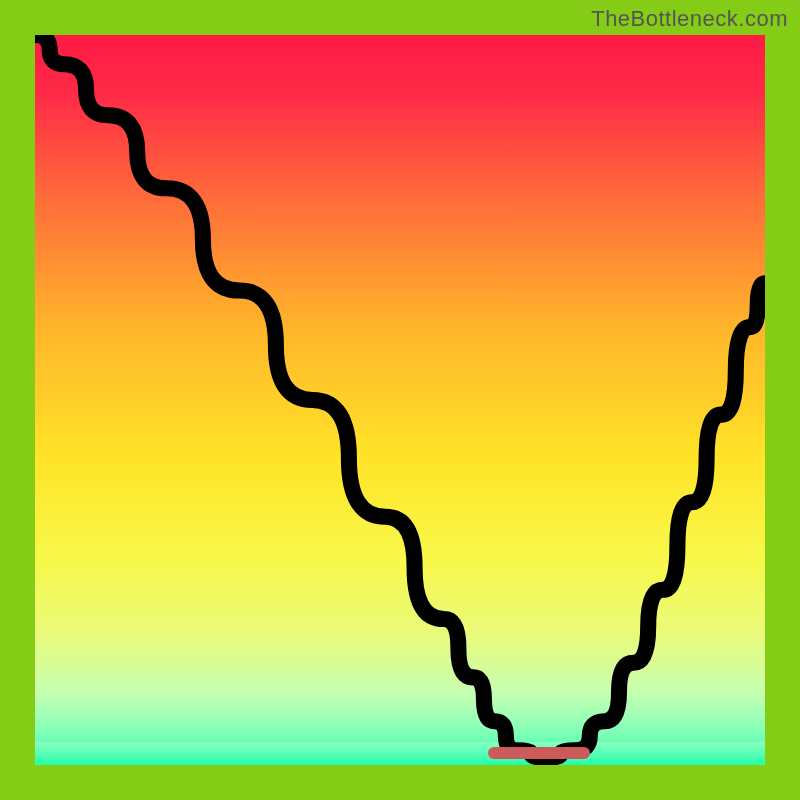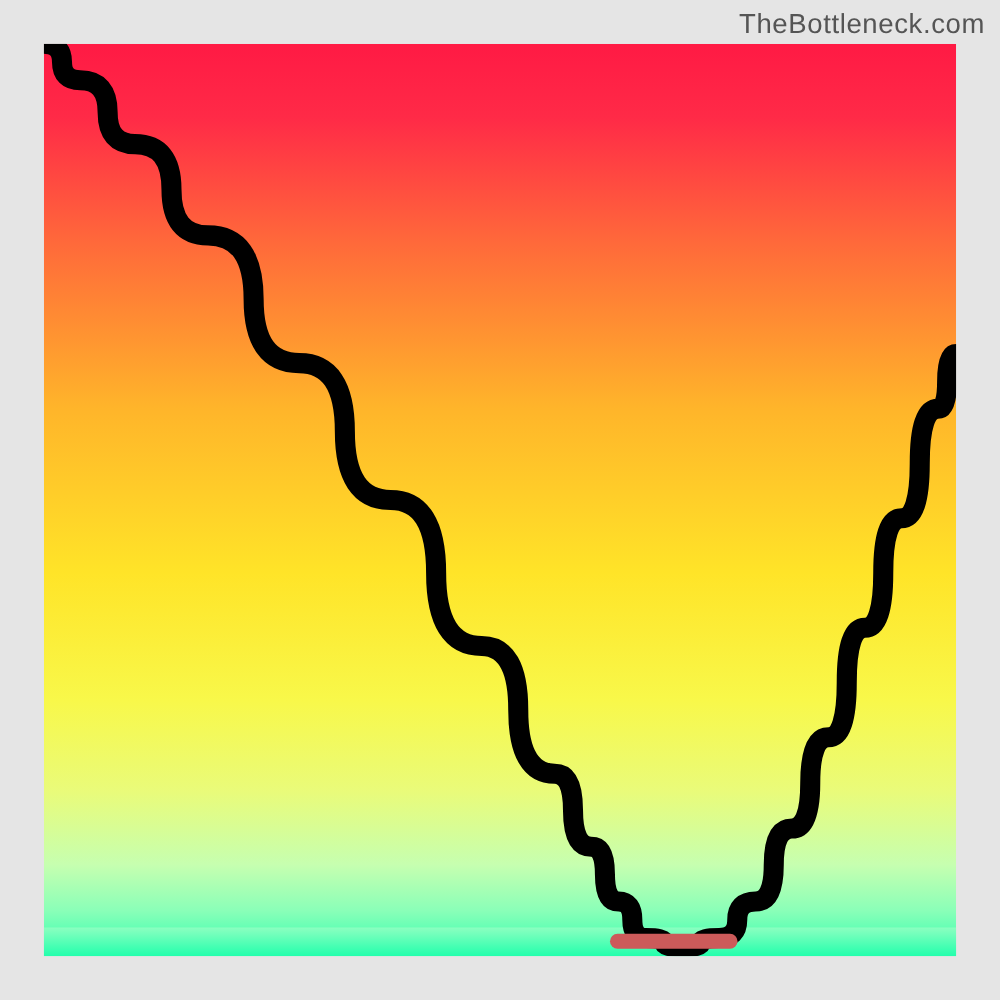--- a/index.html
+++ b/index.html
@@ -8,21 +8,21 @@
     width: 800px;
     height: 800px;
     background: #000;
     overflow: hidden;
     font-family: Arial, Helvetica, sans-serif;
   }
   .frame {
     position: relative;
     width: 800px;
     height: 800px;
-    background: #e5e5e5;
+    background: #84cc16;
   }
   .watermark {
     position: absolute;
     top: 6px;
     right: 12px;
     color: #555;
     font-size: 22px;
     font-weight: 500;
     letter-spacing: 0.5px;
     z-index: 50;

